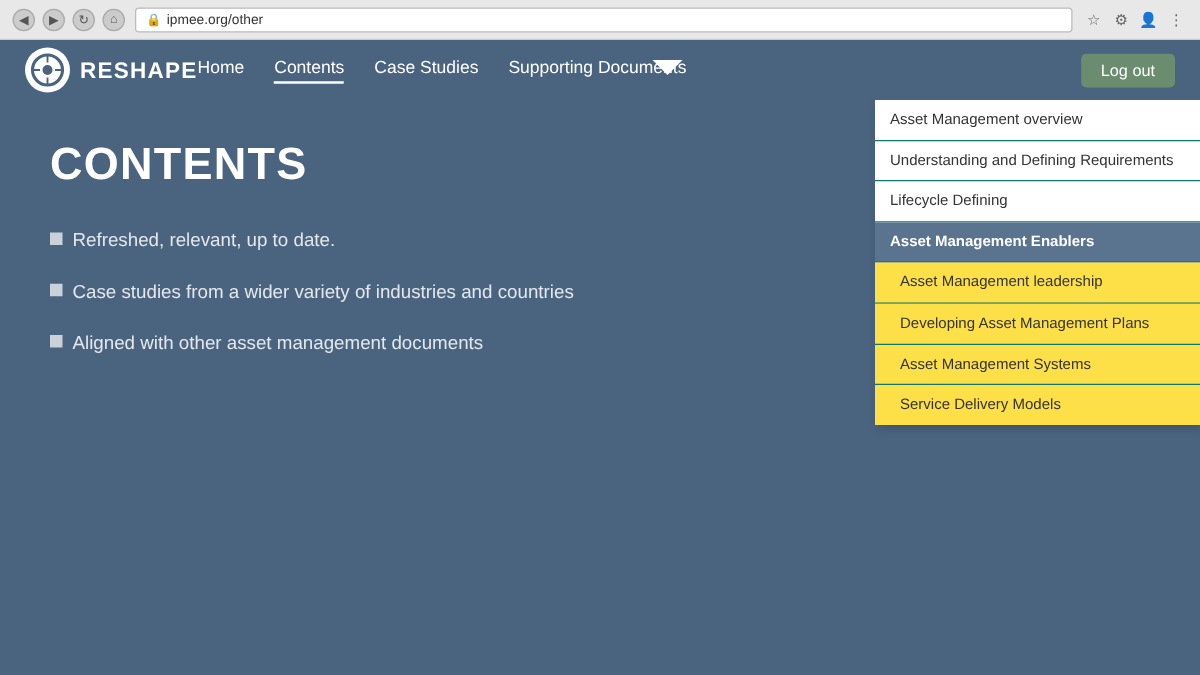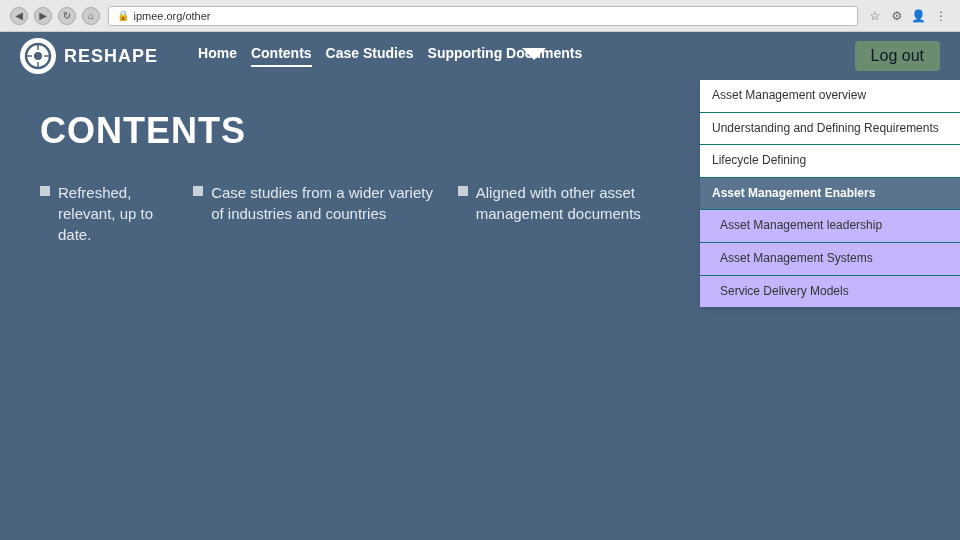--- a/index.html
+++ b/index.html
@@ -72,61 +72,59 @@
       display: flex;
       align-items: center;
       padding: 0 20px;
       position: relative;
       z-index: 10;
     }
     .logo-area {
       display: flex;
       align-items: center;
       gap: 8px;
-      margin-right: 40px;
     }
     .logo-circle {
       width: 36px;
       height: 36px;
       background: white;
       border-radius: 50%;
       display: flex;
       align-items: center;
       justify-content: center;
       overflow: hidden;
     }
     .logo-text {
       color: white;
       font-size: 18px;
       font-weight: bold;
       letter-spacing: 1px;
     }
     .nav-links {
       display: flex;
-      gap: 14px;
+      gap: 24px;
       flex: 1;
-      font-weight: bold;
     }
     .nav-link {
       color: white;
       font-size: 14px;
       cursor: pointer;
       text-decoration: none;
       padding-bottom: 4px;
     }
     .nav-link.active {
       border-bottom: 2px solid white;
     }
     .logout-btn {
       background: #6b8c6e;
-      color: #0f172a;
+      color: #ffffff;
       border: none;
       padding: 6px 16px;
       border-radius: 4px;
-      font-size: 16px;
+      font-size: 13px;
       cursor: pointer;
     }
 
     
     .contents-dropdown-indicator {
       position: absolute;
       left: 522px;
       top: 48px;
       width: 0;
       height: 0;
@@ -157,21 +155,21 @@
       color: white;
       font-size: 36px;
       font-weight: bold;
       margin-bottom: 30px;
       letter-spacing: 1px;
     }
 
     .bullet-list {
       list-style: none;
       display: flex;
-      flex-direction: row;
+      flex-direction: column;
       gap: 20px;
     }
     .bullet-item {
       color: rgba(255,255,255,0.85);
       font-size: 15px;
       display: flex;
       gap: 8px;
       line-height: 1.4;
     }
     .bullet-square {
@@ -205,21 +203,21 @@
       line-height: 1.3;
     }
     .menu-item.section-header {
       background: #5a7490;
       color: #ffffff;
       font-weight: bold;
       font-size: 12px;
     }
     .menu-item.sub-item {
       padding-left: 20px;
-      background: #c4b5fd;
+      background: #fde047;
     }
     .menu-item:last-child {
       border-bottom: none;
     }
   </style>
 </head>
 <body>
 
 <div class="browser-bar">
   <div class="browser-controls">
@@ -285,17 +283,18 @@
     </ul>
   </div>
 
   <div class="right-panel">
     <div class="dropdown-menu" id="dropdown-container">
     <div class="menu-item">Asset Management overview</div>
         <div class="menu-item">Understanding and Defining Requirements</div>
         <div class="menu-item">Lifecycle Defining</div>
         <div class="menu-item section-header">Asset Management Enablers</div>
         <div class="menu-item sub-item">Asset Management leadership</div>
+        <div class="menu-item sub-item">Developing Asset Management Plans</div>
         <div class="menu-item sub-item">Asset Management Systems</div>
         <div class="menu-item sub-item">Service Delivery Models</div>
       </div>
   </div>
 </div>
 
 </body></html>

